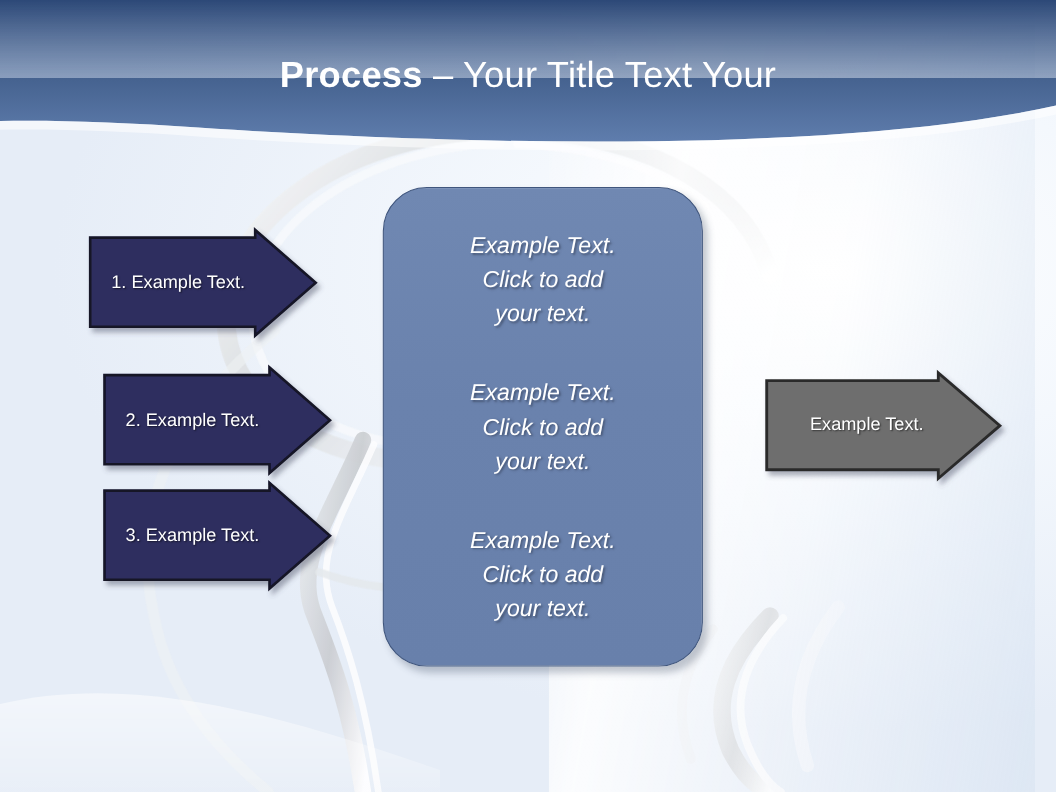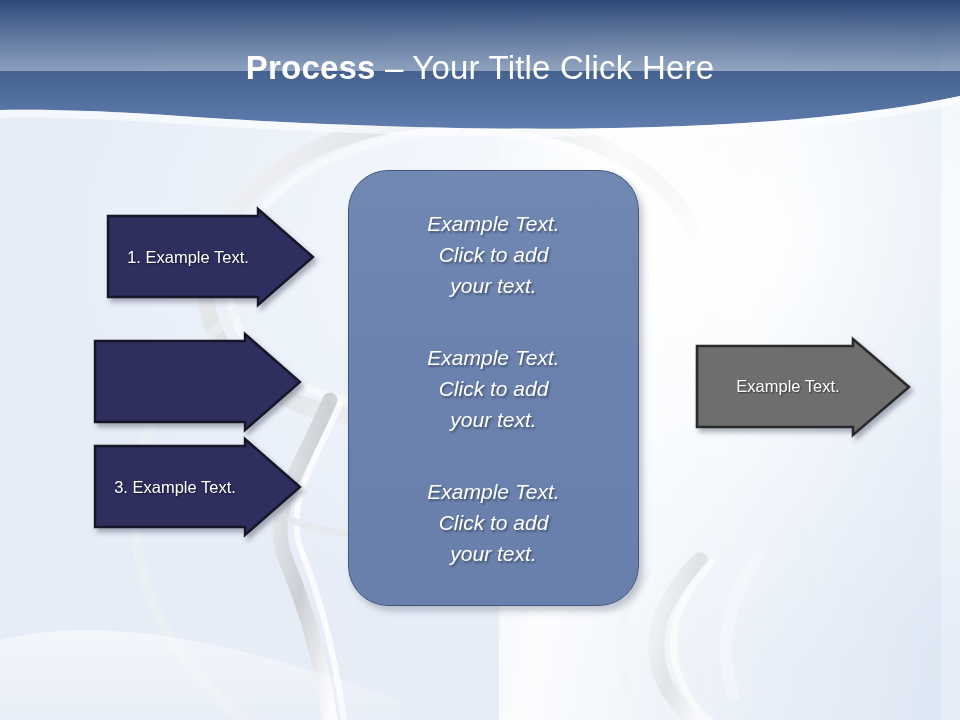--- a/index.html
+++ b/index.html
@@ -87,21 +87,21 @@
     left: 0;
     width: 170px;
     text-align: center;
     color: #ffffff;
     font-size: 16.5px;
     line-height: 20px;
     white-space: nowrap;
     text-shadow: 1px 1px 1.5px rgba(0,0,0,0.55);
   }
 
-  #arrow-1 { left: 103px; top: 205px; }
+  #arrow-1 { left: 77px; top: 205px; }
   #arrow-2 { left: 90px; top: 330px; }
   #arrow-3 { left: 90px; top: 435px; }
   .arrow .arrow-label { top: 42px; }
 
   #arrow-gray { left: 690px; top: 334px; z-index: 4; }
   #arrow-gray .arrow-label {
     top: 42px;
     left: 8px;
     width: 180px;
     text-align: center;
@@ -204,21 +204,21 @@
           <stop offset="100%" stop-color="#5f7dad"></stop>
         </linearGradient>
       </defs>
       <path d="M 0 0 L 960 0 L 960 96 C 760 140, 420 132, 180 116 C 110 111, 48 109, 0 110 Z" fill="url(#hdrGrad)"></path>
       <path d="M 0 110 C 48 109, 110 111, 180 116 C 420 132, 760 140, 960 96 L 960 104
                C 760 148, 420 140, 180 124 C 110 119, 48 117, 0 118 Z" fill="#ffffff" opacity="0.55"></path>
     </svg>
   </div>
 
   <div class="title">
-    <span class="t-bold">Process</span><span class="t-rest"> – Your Title Click Here</span>
+    <span class="t-bold">Process</span><span class="t-rest"> – Your Title Text Your</span>
   </div>
 
   <div class="arrow" id="arrow-1">
     <svg width="215" height="115" viewBox="0 0 215 115" aria-hidden="true">
       <defs>
         <filter id="shA1" x="-30%" y="-30%" width="180%" height="180%">
           <feDropShadow dx="3" dy="4" stdDeviation="2.4" flood-color="#4a5166" flood-opacity="0.45"></feDropShadow>
         </filter>
       </defs>
       <path d="M 5 11 L 155 11 L 155 4 L 210 52 L 155 100 L 155 92 L 5 92 Z" fill="#2e2e5f" stroke="#141428" stroke-width="2.4" stroke-linejoin="miter" filter="url(#shA1)"></path>
@@ -228,20 +228,21 @@
 
   <div class="arrow" id="arrow-2">
     <svg width="215" height="115" viewBox="0 0 215 115" aria-hidden="true">
       <defs>
         <filter id="shA2" x="-30%" y="-30%" width="180%" height="180%">
           <feDropShadow dx="3" dy="4" stdDeviation="2.4" flood-color="#4a5166" flood-opacity="0.45"></feDropShadow>
         </filter>
       </defs>
       <path d="M 5 11 L 155 11 L 155 4 L 210 52 L 155 100 L 155 92 L 5 92 Z" fill="#2e2e5f" stroke="#141428" stroke-width="2.4" stroke-linejoin="miter" filter="url(#shA2)"></path>
     </svg>
+    <div class="arrow-label">2. Example Text.</div>
   </div>
 
   <div class="arrow" id="arrow-3">
     <svg width="215" height="115" viewBox="0 0 215 115" aria-hidden="true">
       <defs>
         <filter id="shA3" x="-30%" y="-30%" width="180%" height="180%">
           <feDropShadow dx="3" dy="4" stdDeviation="2.4" flood-color="#4a5166" flood-opacity="0.45"></feDropShadow>
         </filter>
       </defs>
       <path d="M 5 11 L 155 11 L 155 4 L 210 52 L 155 100 L 155 92 L 5 92 Z" fill="#2e2e5f" stroke="#141428" stroke-width="2.4" stroke-linejoin="miter" filter="url(#shA3)"></path>

